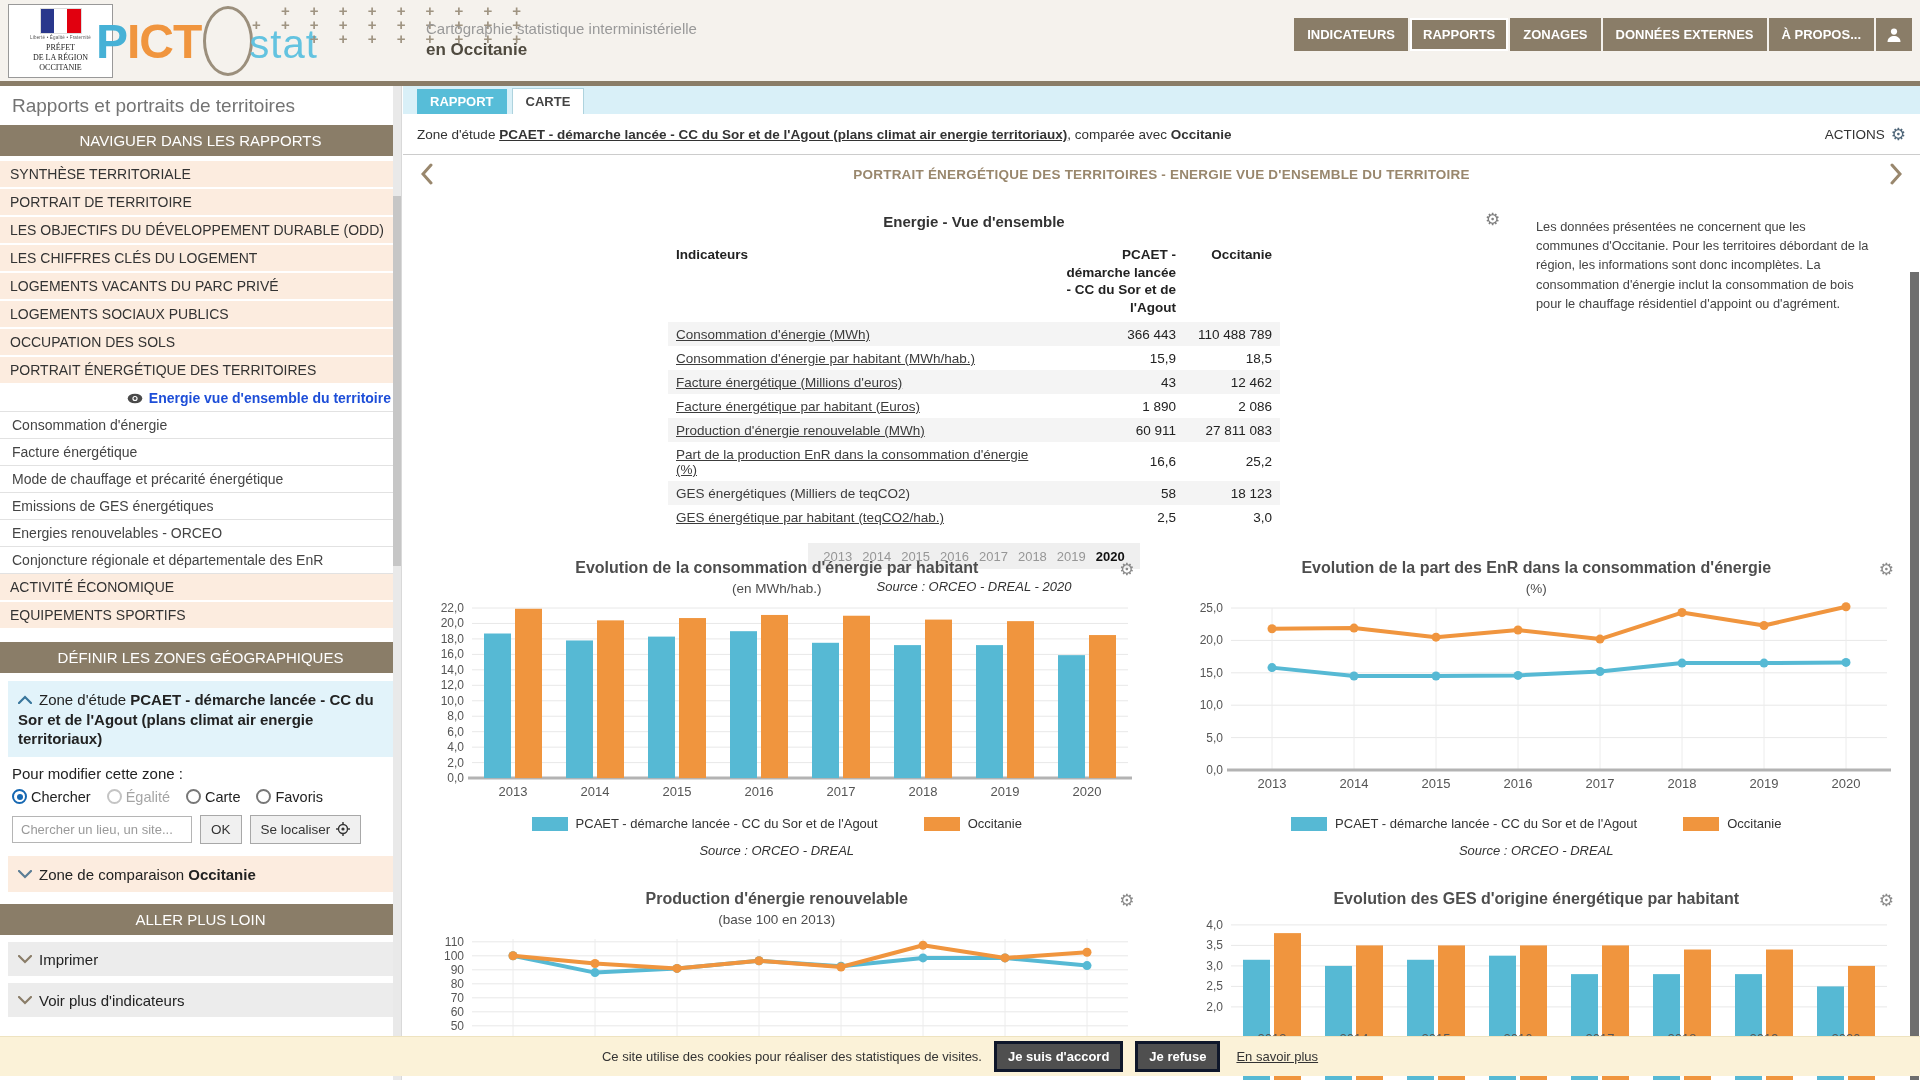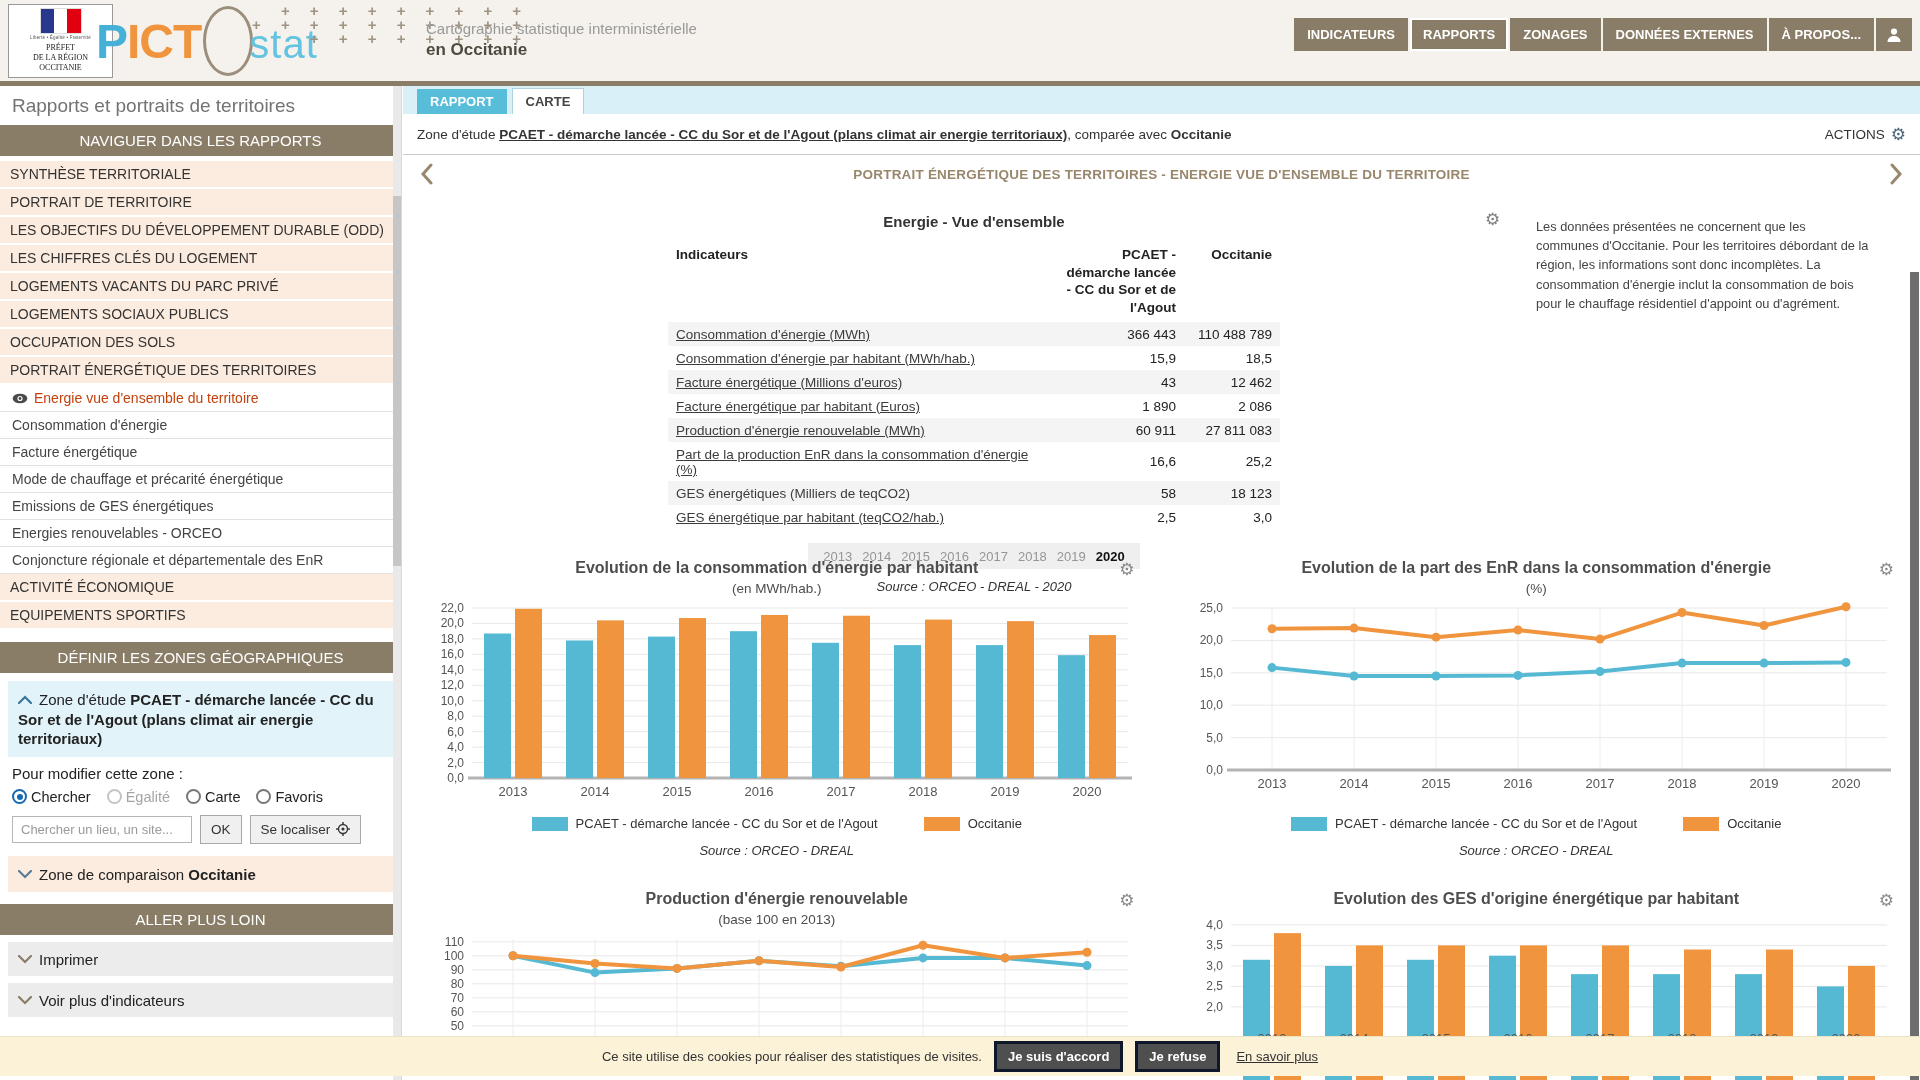--- a/index.html
+++ b/index.html
@@ -41,21 +41,21 @@
   .sb-scroll .thumb { position:absolute; top:110px; height:370px; left:0; right:0; background:#c6c6c6; }
   .sb-title { font-size:19px; color:#737373; padding:9px 12px 8px; }
   .sb-header { background:#8a7d68; color:#fff; text-align:center; font-size:15px;
                padding:7px 4px; margin-bottom:5px; }
   .sb-header.mt { margin-top:12px; }
   .sb-item { cursor:pointer; }
   .sb-item.report { background:#fcecdf; color:#333; font-size:14px; padding:5px 10px;
                     border-bottom:2px solid #fff; }
   .sb-item.sub, .sb-item.sub-active { background:#fff; color:#444; font-size:14px;
                     padding:5px 10px 5px 12px; border-bottom:1px solid #e2e2e2; }
-  .sb-item.sub-active { font-weight:normal; color:#c2410c; }
+  .sb-item.sub-active { font-weight:bold; color:#1d4ed8;text-align:right; }
   .eye { display:inline-block; vertical-align:-1px; margin-right:6px; }
   .zone-box { margin:8px 8px 6px; background:#e2f3fa; padding:8px 10px; font-size:15px;
               color:#222; line-height:1.3; cursor:pointer; }
   .zone-box b { font-weight:bold; }
   .chev { display:inline-block; margin-right:7px; vertical-align:1px; }
   .comp-box { margin:10px 8px; background:#fcecdf; padding:9px 10px; font-size:15px; color:#222; cursor:pointer; }
   .modify-label { font-size:15px; color:#222; padding:2px 12px 4px; }
   .radio-row { display:flex; gap:16px; padding:3px 12px 6px; align-items:center; }
   .radio-item { display:flex; align-items:center; gap:4px; font-size:14.5px; color:#222; cursor:pointer; }
   .radio-dot { width:15px; height:15px; border-radius:50%; border:2px solid #777; background:#fff; position:relative; }

